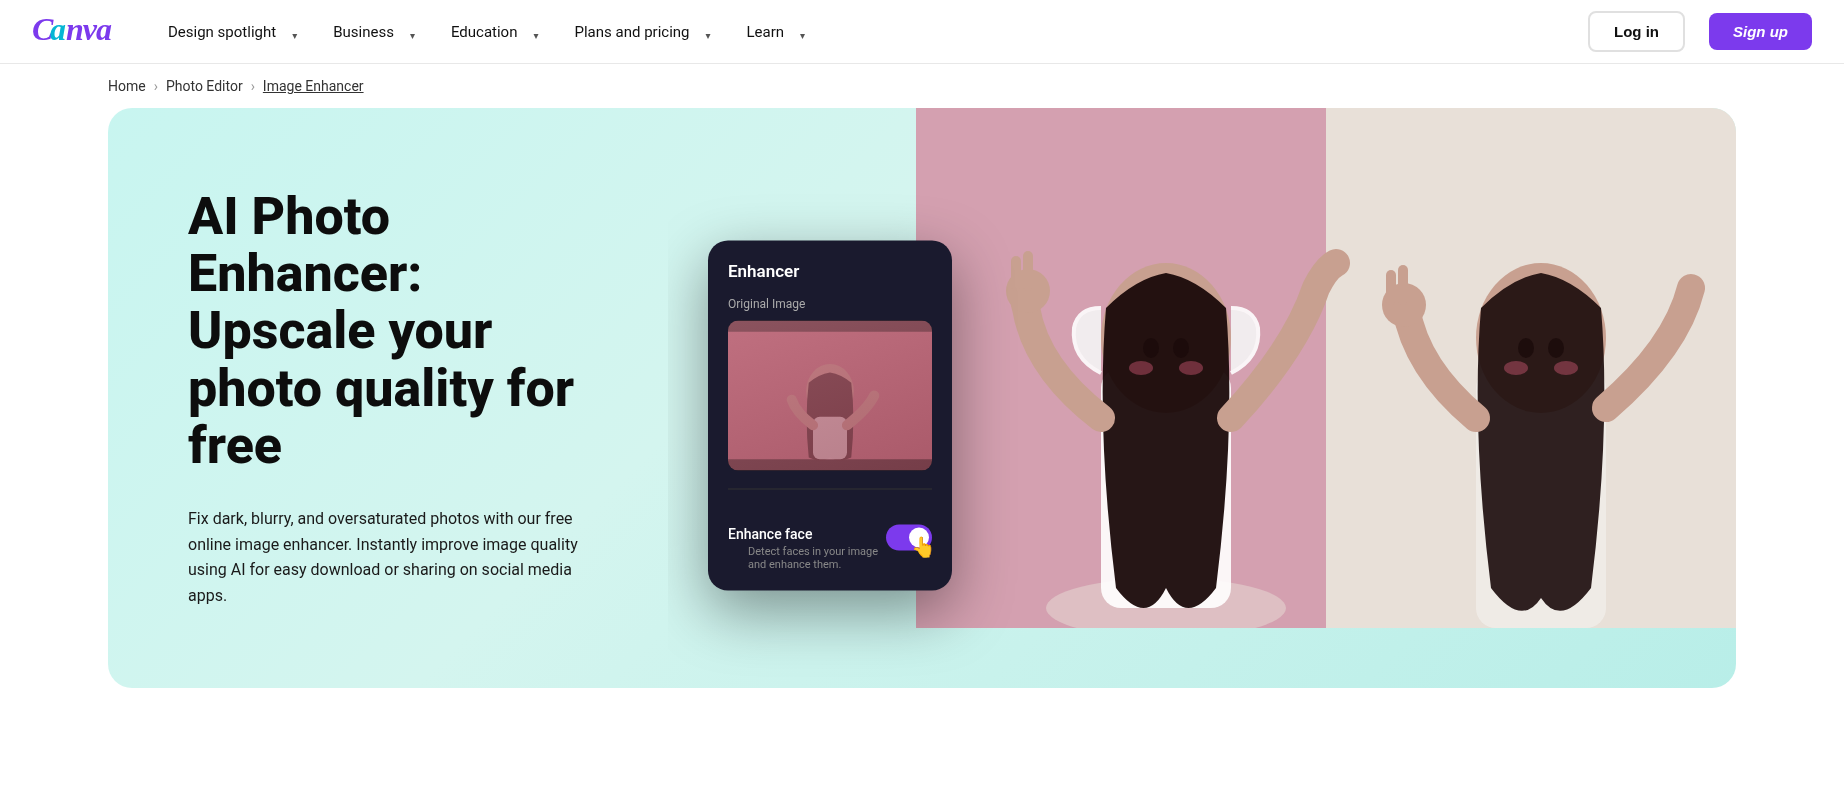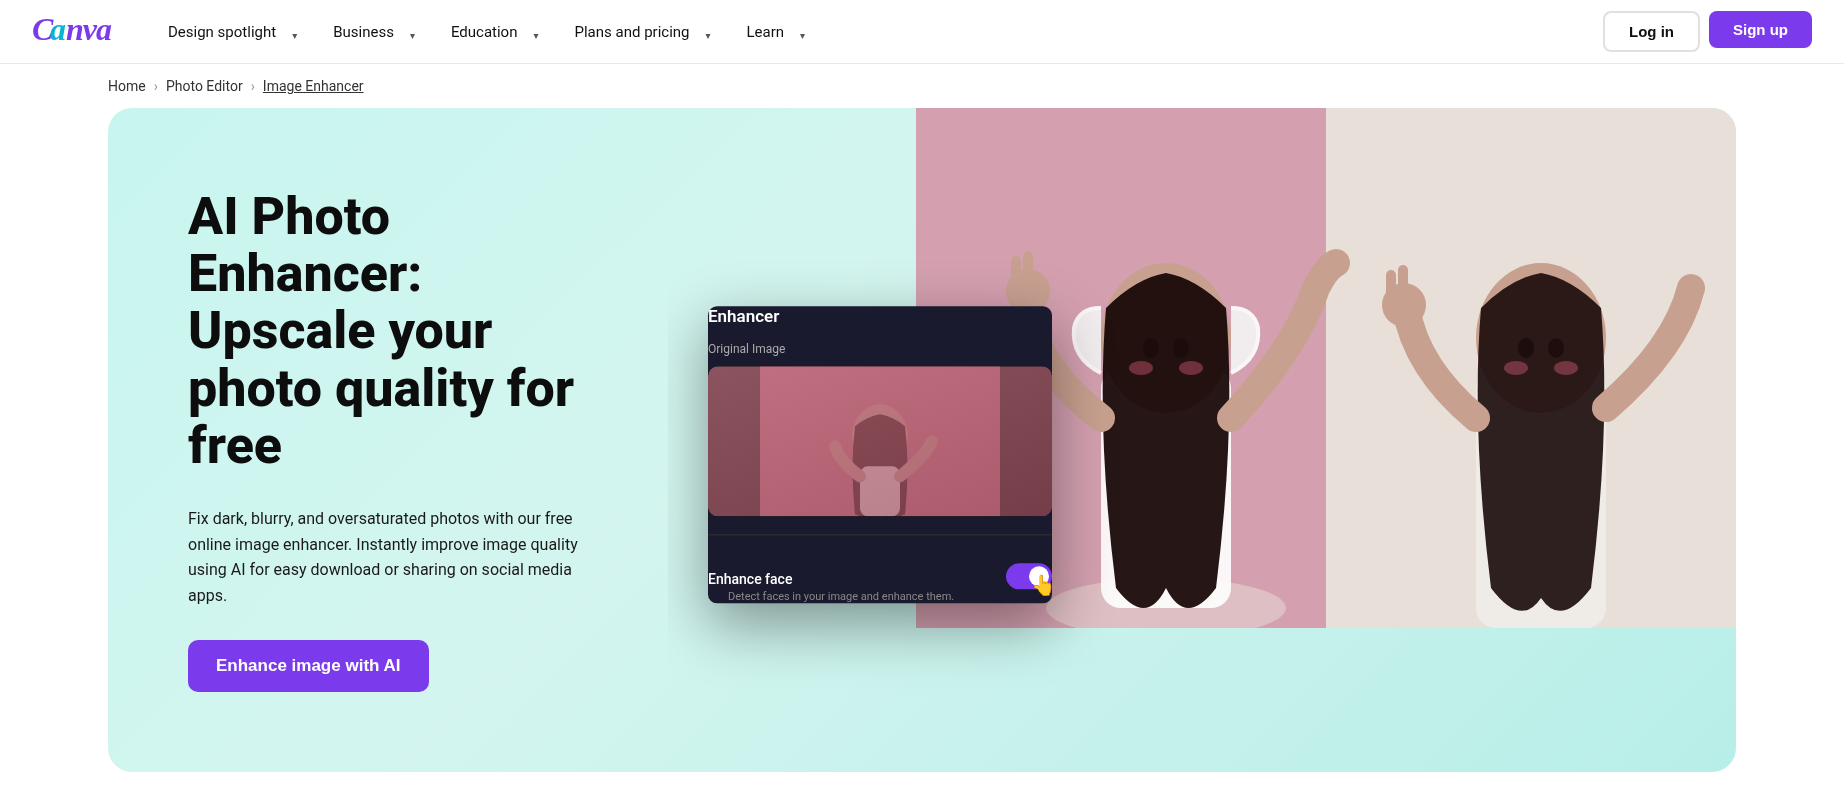--- a/index.html
+++ b/index.html
@@ -38,42 +38,43 @@
       color: #111;
       cursor: pointer;
       white-space: nowrap;
     }
     .nav-chevron {
       font-size: 10px;
       color: #555;
     }
     .nav-actions {
       display: flex;
-      align-items: flex-start;
-      gap: 9px;
+      align-items: center;
+      gap: 24px;
     }
     .btn-login {
       padding: 10px 24px;
       border-radius: 8px;
       border: 2px solid #e0e0e0;
       background: #fff;
       font-size: 15px;
       font-weight: 600;
       color: #111;
       cursor: pointer;
     }
     .btn-signup {
       padding: 10px 24px;
       border-radius: 8px;
       border: none;
       background: #7c3aed;
       font-size: 15px;
       font-weight: 600;
       color: #fff;
       cursor: pointer;
+      font-style: italic;
     }
 
     
     .breadcrumb {
       display: flex;
       align-items: flex-start;
       gap: 8px;
       padding: 14px 108px;
       font-size: 14px;
       color: #333;
@@ -139,23 +140,24 @@
       justify-content: center;
       overflow: hidden;
     }
 
     
     .enhancer-card {
       position: absolute;
       left: 40px;
       top: 50%;
       transform: translateY(-45%);
-      width: 344px;
+      width: 244px;
       background: #1a1a2e;
-      border-radius: 9px;
+      border-radius: 20px;
+      padding: 20px;
       box-shadow: 0 20px 60px rgba(0,0,0,0.4);
       z-index: 10;
     }
 
     .enhancer-card-title {
       color: #fff;
       font-size: 17px;
       font-weight: 600;
       margin-bottom: 16px;
     }
@@ -293,21 +295,20 @@
   <span class="breadcrumb-link">Photo Editor</span>
   <span class="breadcrumb-sep">›</span>
   <span class="breadcrumb-current">Image Enhancer</span>
 </div>
 
 <div class="hero">
 
   <div class="hero-left">
     <h1 class="hero-title">AI Photo Enhancer: Upscale your photo quality for free</h1>
     <p class="hero-desc">Fix dark, blurry, and oversaturated photos with our free online image enhancer. Instantly improve image quality using AI for easy download or sharing on social media apps.</p>
-    <button class="btn-enhance">Enhance image with AI</button>
   </div>
 
   <div class="hero-right">
 
     <svg class="girl-svg-bg" viewBox="0 0 820 520" preserveAspectRatio="xMidYMid slice">
 
       <rect x="0" y="0" width="410" height="520" fill="#d4a0b0"></rect>
 
       <rect x="410" y="0" width="410" height="520" fill="#e8e0d8"></rect>
 

